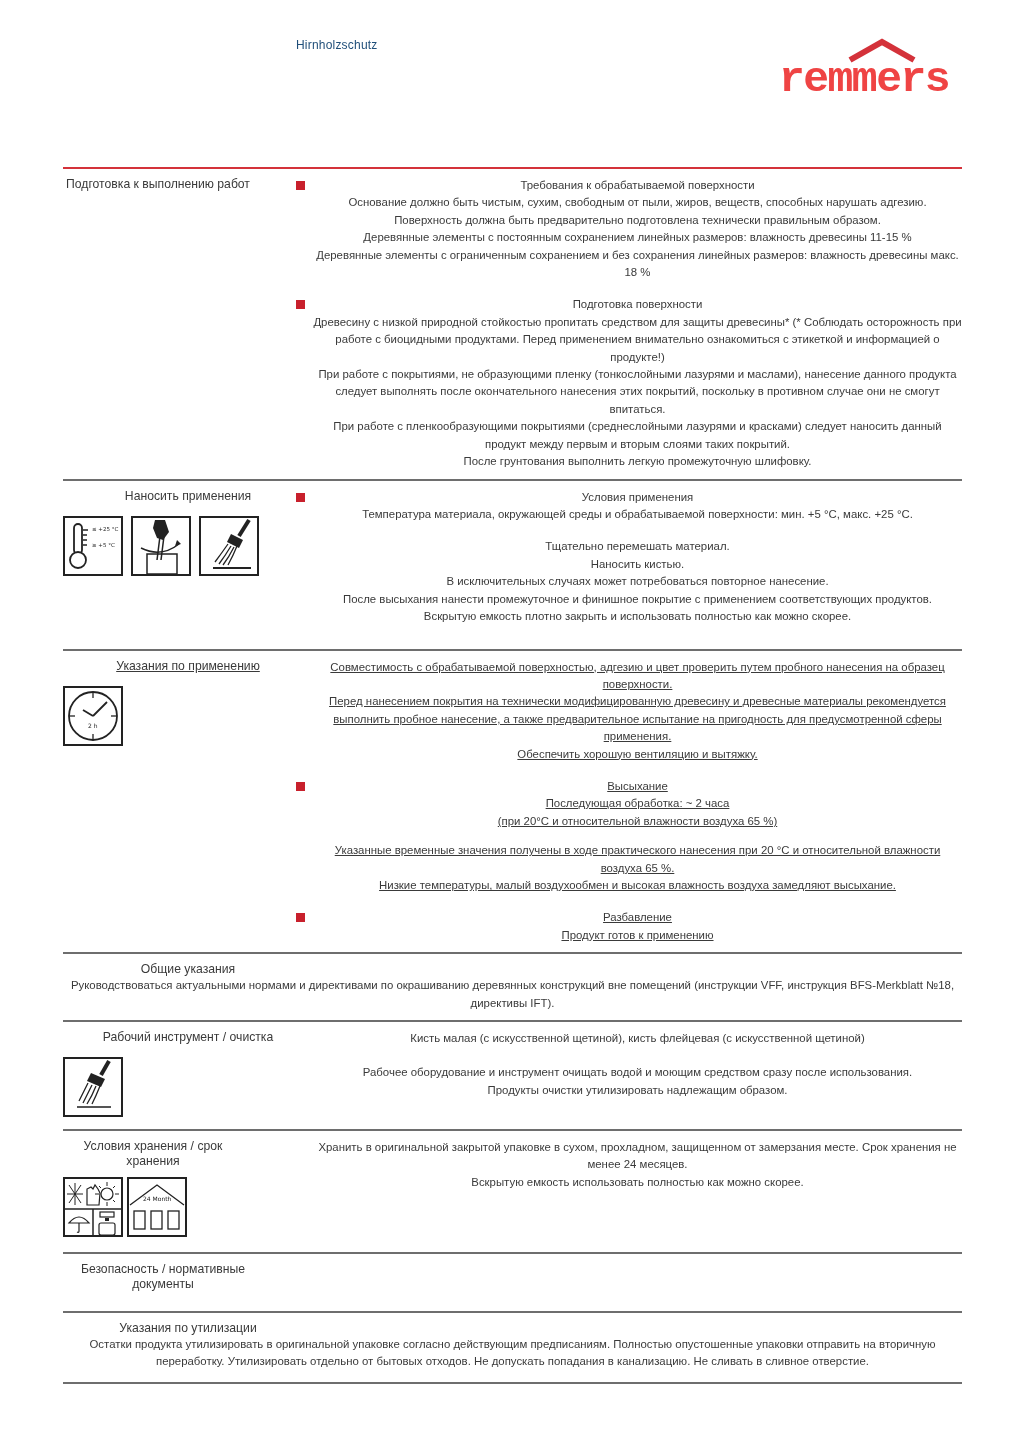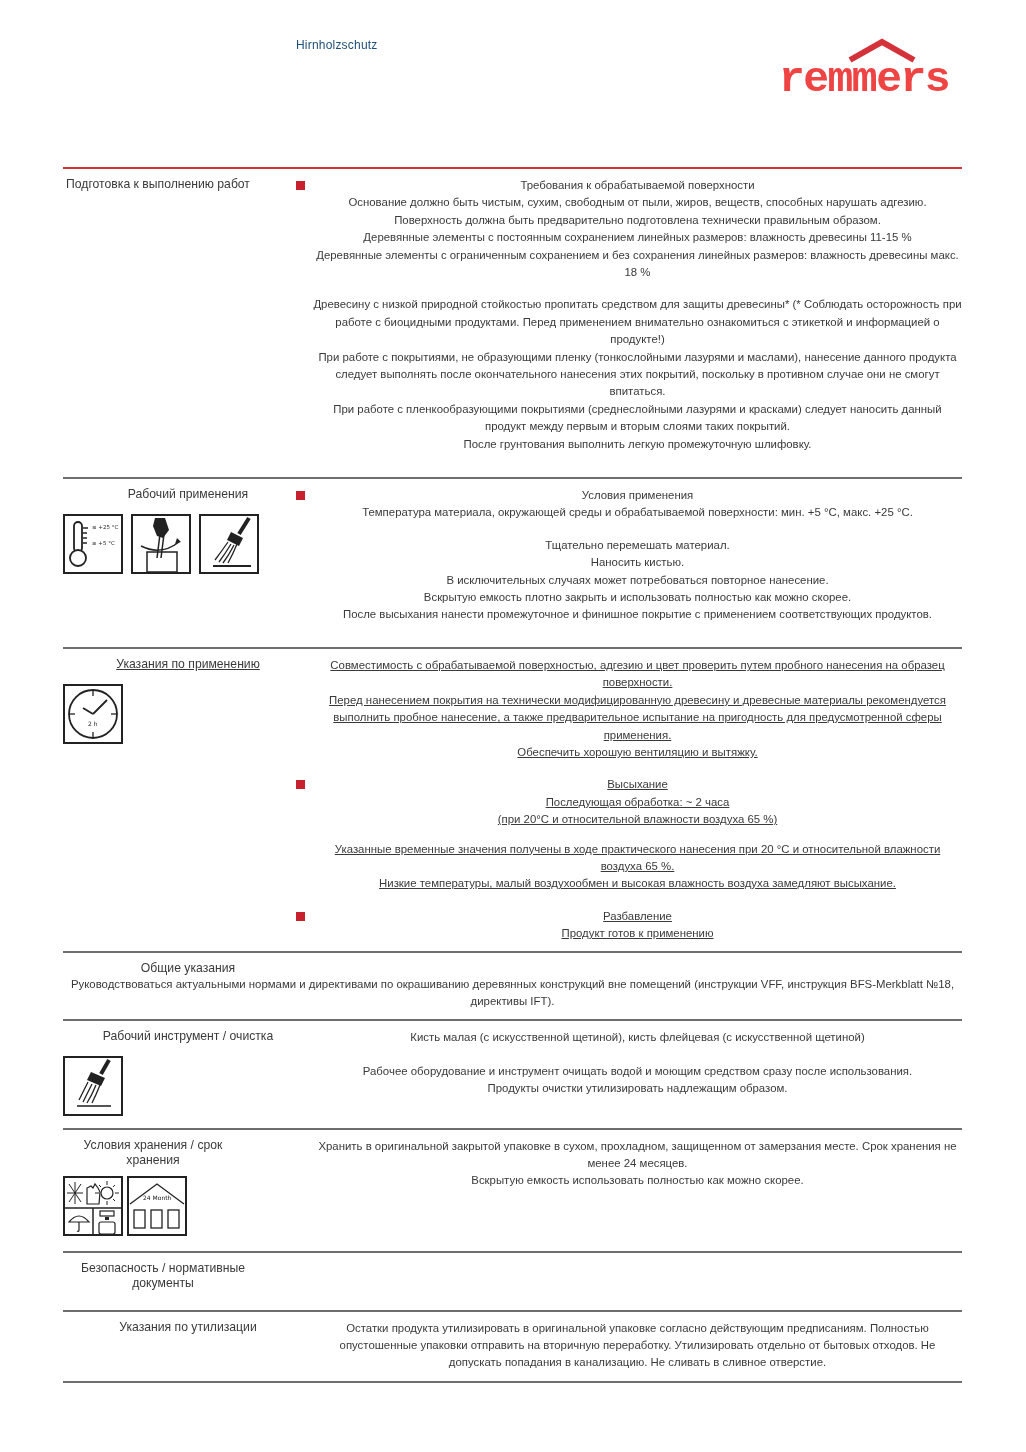--- a/index.html
+++ b/index.html
@@ -71,31 +71,32 @@
     </div>
     <div class="sec-right">
       <div class="block">
         <div class="block-head"><span class="bullet"></span><span>Требования к обрабатываемой поверхности</span></div>
         <div class="para">Основание должно быть чистым, сухим, свободным от пыли, жиров, веществ, способных нарушать адгезию.</div>
         <div class="para">Поверхность должна быть предварительно подготовлена технически правильным образом.</div>
         <div class="para">Деревянные элементы с постоянным сохранением линейных размеров: влажность древесины 11-15 %</div>
         <div class="para">Деревянные элементы с ограниченным сохранением и без сохранения линейных размеров: влажность древесины макс. 18 %</div>
       </div>
       <div class="block">
+        <div class="block-head"><span class="bullet"></span><span>Подготовка поверхности</span></div>
         <div class="para">Древесину с низкой природной стойкостью пропитать средством для защиты древесины* (* Соблюдать осторожность при работе с биоцидными продуктами. Перед применением внимательно ознакомиться с этикеткой и информацией о продукте!)</div>
         <div class="para">При работе с покрытиями, не образующими пленку (тонкослойными лазурями и маслами), нанесение данного продукта следует выполнять после окончательного нанесения этих покрытий, поскольку в противном случае они не смогут впитаться.</div>
         <div class="para">При работе с пленкообразующими покрытиями (среднеслойными лазурями и красками) следует наносить данный продукт между первым и вторым слоями таких покрытий.</div>
         <div class="para">После грунтования выполнить легкую промежуточную шлифовку.</div>
       </div>
     </div>
   </div>
 
   <div class="section" style="min-height:170px;">
     <div class="sec-left">
-      <div class="sec-label">Рабочий применения</div>
+      <div class="sec-label">Наносить применения</div>
       <div class="icons">
         <div class="icon-box">
           <svg viewBox="0 0 56 56">
             <rect x="9" y="6" width="8" height="30" rx="4" fill="none" stroke="#222" stroke-width="1.8"></rect>
             <circle cx="13" cy="42" r="8" fill="#fff" stroke="#222" stroke-width="1.8"></circle>
             <line x1="18" y1="12" x2="23" y2="12" stroke="#222" stroke-width="1.5"></line>
             <line x1="18" y1="17" x2="22" y2="17" stroke="#222" stroke-width="1.5"></line>
             <line x1="18" y1="22" x2="22" y2="22" stroke="#222" stroke-width="1.5"></line>
             <line x1="18" y1="27" x2="22" y2="27" stroke="#222" stroke-width="1.5"></line>
             <text x="27" y="13" font-size="5.5" fill="#222" font-family="DejaVu Sans, sans-serif">≤ +25 °C</text>
@@ -124,22 +125,22 @@
     </div>
     <div class="sec-right">
       <div class="block">
         <div class="block-head"><span class="bullet"></span><span>Условия применения</span></div>
         <div class="para">Температура материала, окружающей среды и обрабатываемой поверхности: мин. +5 °C, макс. +25 °C.</div>
       </div>
       <div class="block">
         <div class="para">Тщательно перемешать материал.</div>
         <div class="para">Наносить кистью.</div>
         <div class="para">В исключительных случаях может потребоваться повторное нанесение.</div>
+        <div class="para">После высыхания нанести промежуточное и финишное покрытие с применением соответствующих продуктов.</div>
         <div class="para">Вскрытую емкость плотно закрыть и использовать полностью как можно скорее.</div>
-        <div class="para">После высыхания нанести промежуточное и финишное покрытие с применением соответствующих продуктов.</div>
       </div>
     </div>
   </div>
 
   <div class="section" style="min-height:303px;text-decoration:underline;">
     <div class="sec-left">
       <div class="sec-label">Указания по применению</div>
       <div class="icons">
         <div class="icon-box">
           <svg viewBox="0 0 56 56">
@@ -250,21 +251,21 @@
       </div>
     </div>
   </div>
 
   <div class="section" style="min-height:59px;">
     <div class="sec-left">
       <div class="sec-label" style="width:200px;">Безопасность / нормативные документы</div>
     </div>
   </div>
 
-  <div class="section" style="min-height:71px;">
+  <div class="section" style="min-height:71px;flex-direction:column;">
     <div class="sec-left">
       <div class="sec-label">Указания по утилизации</div>
     </div>
     <div class="sec-right">
       <div class="block">
         <div class="para">Остатки продукта утилизировать в оригинальной упаковке согласно действующим предписаниям. Полностью опустошенные упаковки отправить на вторичную переработку. Утилизировать отдельно от бытовых отходов. Не допускать попадания в канализацию. Не сливать в сливное отверстие.</div>
       </div>
     </div>
   </div>
 

